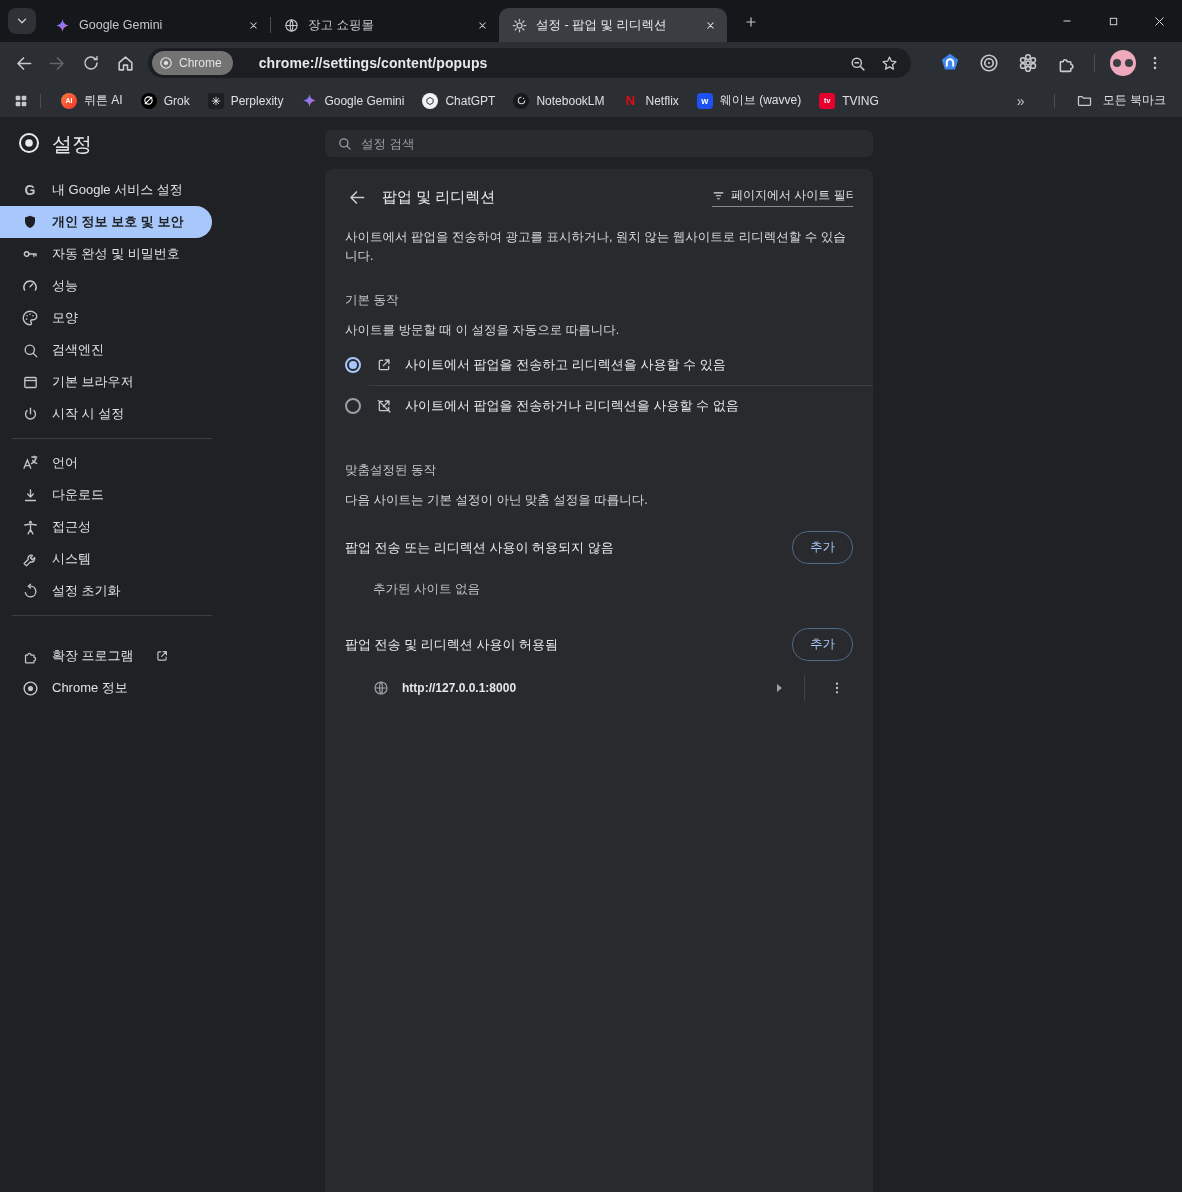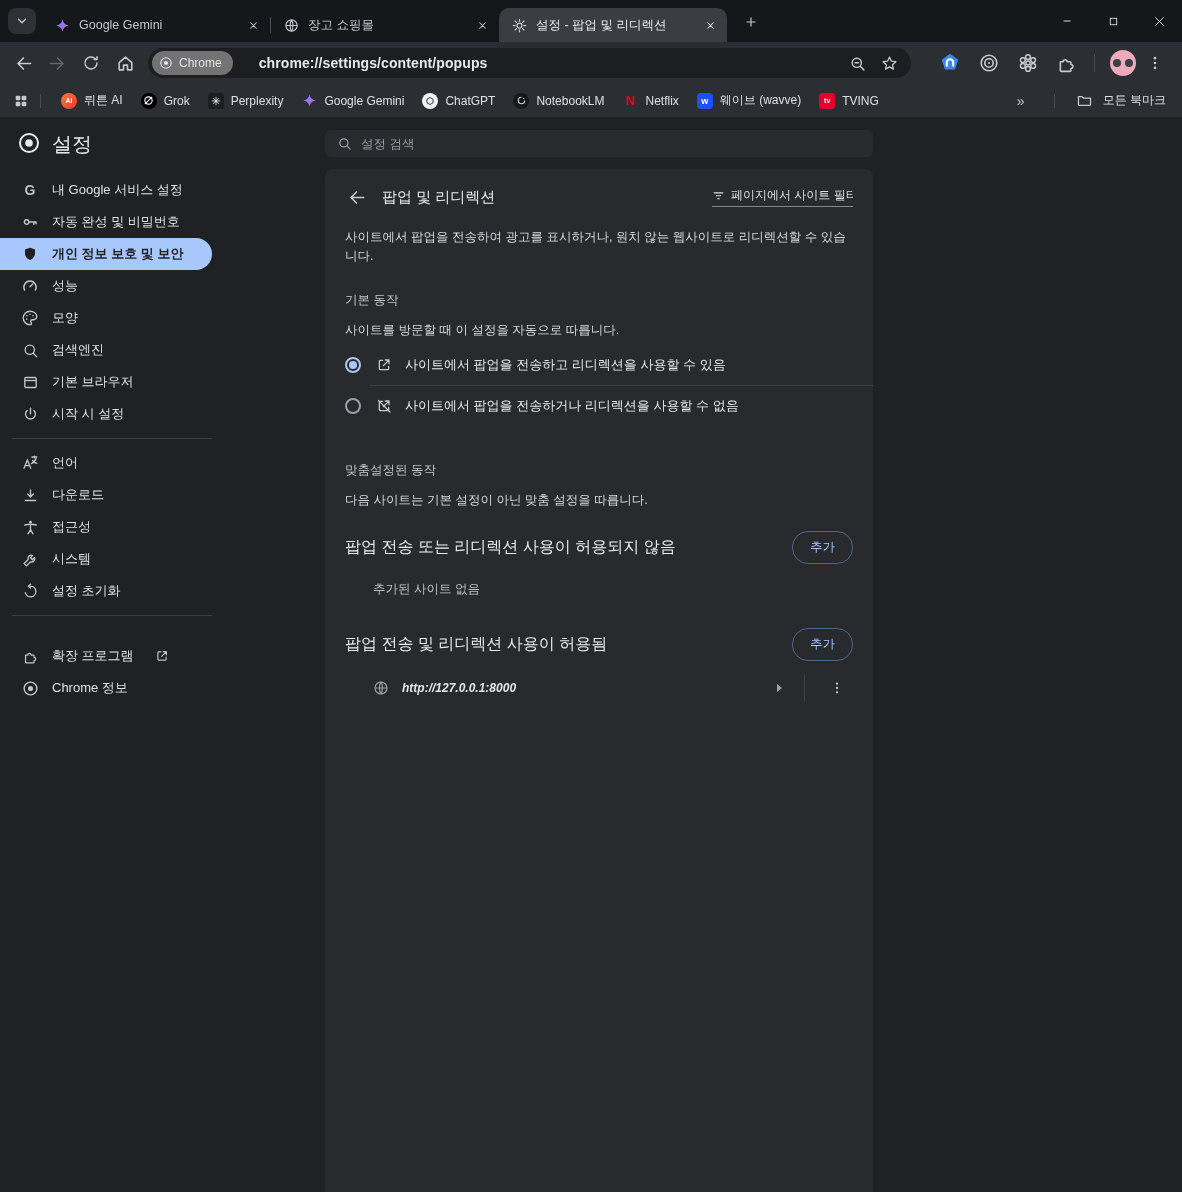--- a/index.html
+++ b/index.html
@@ -88,24 +88,24 @@
   .radio-row { display:flex; align-items:center; height:40px; padding:0 20px;text-align:right; }
   .radio-row.r1 { margin-top:6px; }
   .radio { width:16px; height:16px; border-radius:50%; border:2px solid #9aa0a6; flex:none; position:relative; }
   .radio.sel { border-color:#a8c7fa; }
   .radio.sel::after { content:""; position:absolute; left:2px; top:2px; width:8px; height:8px; border-radius:50%; background:#a8c7fa; }
   .opt-ic { margin-left:15px; color:#c7cacd; flex:none; }
   .opt-label { margin-left:13px; font-size:13px; color:#e8eaed; }
   .row-div { border-top:1px solid #3b3e42; margin-left:44px; }
   .add-row { display:flex; align-items:center; padding:0 20px; margin-top:24px; height:30px; }
   .add-row.second { margin-top:32px;gap:48px; }
-  .add-row .lbl { font-size:16px; color:#e8eaed; }
+  .add-row .lbl { font-size:13px; color:#e8eaed; }
   .add-btn { margin-left:auto; border:1px solid #4e688a; background:transparent; color:#a8c7fa; padding:7px 17px; border-radius:16px; font-size:12.5px; font-family:"Liberation Sans",sans-serif; }
   .empty { padding-left:48px; margin-top:18px; font-size:12.5px; color:#bfc2c6; }
-  .site-row { display:flex; align-items:center; margin-top:8px; height:40px; padding-left:48px; padding-right:28px;font-style:italic; }
+  .site-row { display:flex; align-items:center; margin-top:8px; height:40px; padding-left:48px; padding-right:28px; }
   .site-ico { color:#9aa0a6; flex:none; }
   .site-url { margin-left:13px; font-size:12px; font-weight:bold; color:#e4e6e9; }
   .site-arrow { margin-left:auto; width:0; height:0; border-left:5px solid #9aa0a6; border-top:4px solid transparent; border-bottom:4px solid transparent; }
   .site-div { width:1px; height:26px; background:#3f4246; margin:0 24px 0 22px; }
   .site-kebab { color:#c7cacd; }
 </style>
 </head>
 <body>
 
 <div id="app">
@@ -380,36 +380,36 @@
         </svg>
       <input placeholder="설정 검색" style="">
     </div>
   </div>
 
   <div class="sidebar">
     <div class="sb-item">
       <span class="ic" style="font-weight:bold;font-size:14px;">G</span>
       <span>내 Google 서비스 설정</span>
     </div>
+    <div class="sb-item sel">
+      <span class="ic">
+        <svg width="16" height="16" viewBox="0 0 24 24" fill="currentColor">
+            <path d="M12 2.5 19.5 5.2v5.6c0 4.8-3.1 8.6-7.5 10.2-4.4-1.6-7.5-5.4-7.5-10.2V5.2z"></path>
+          </svg>
+      </span>
+      <span>개인 정보 보호 및 보안</span>
+    </div>
     <div class="sb-item">
       <span class="ic">
         <svg width="18" height="18" viewBox="0 0 24 24" fill="none" stroke="currentColor" stroke-width="1.9" stroke-linecap="round">
             <circle cx="7.5" cy="12" r="3"></circle>
             <path d="M10.5 12H20M17.2 12v3M20 12v2.4"></path>
           </svg>
       </span>
       <span>자동 완성 및 비밀번호</span>
-    </div>
-    <div class="sb-item sel">
-      <span class="ic">
-        <svg width="16" height="16" viewBox="0 0 24 24" fill="currentColor">
-            <path d="M12 2.5 19.5 5.2v5.6c0 4.8-3.1 8.6-7.5 10.2-4.4-1.6-7.5-5.4-7.5-10.2V5.2z"></path>
-          </svg>
-      </span>
-      <span>개인 정보 보호 및 보안</span>
     </div>
     <div class="sb-item">
       <span class="ic">
         <svg width="18" height="18" viewBox="0 0 24 24" fill="none" stroke="currentColor" stroke-width="1.9" stroke-linecap="round">
             <path d="M4.8 17.5a8.2 8.2 0 1 1 14.4 0"></path>
             <path d="M12 13l3.6-3.6"></path>
           </svg>
       </span>
       <span>성능</span>
     </div>

